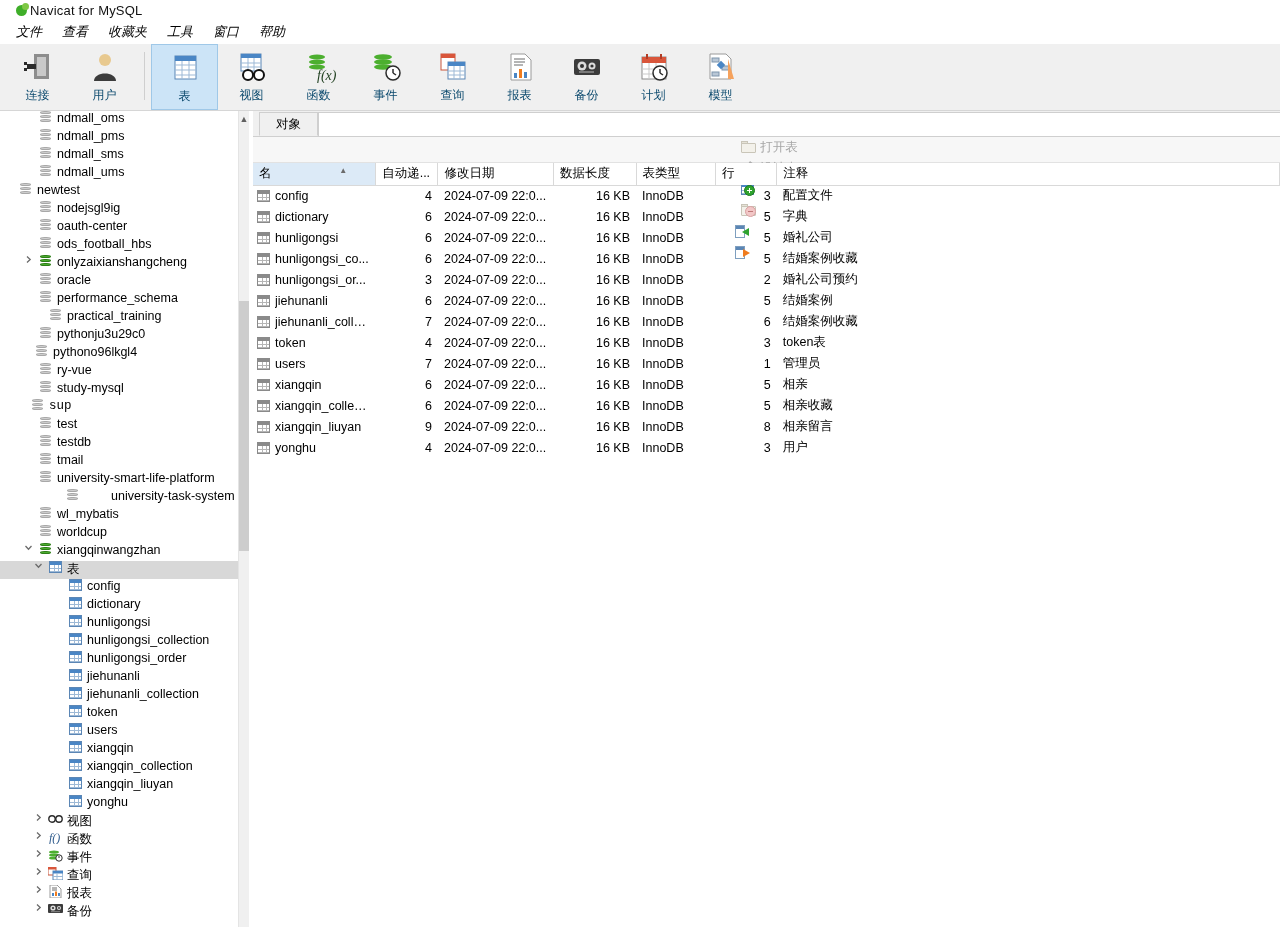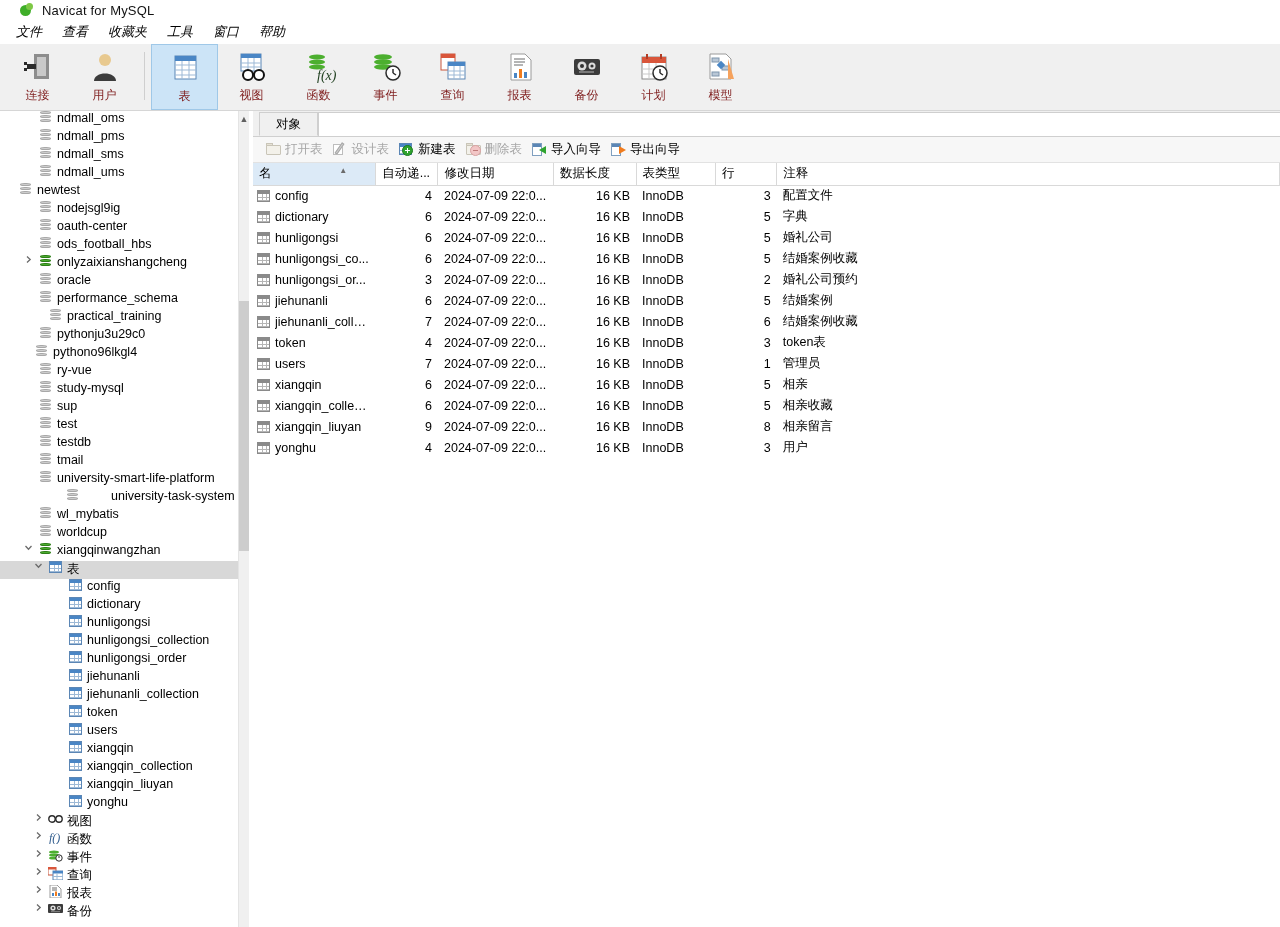--- a/index.html
+++ b/index.html
@@ -13,23 +13,22 @@
     color: #000000;
     -webkit-font-smoothing: antialiased;
   }
 
   
   #titlebar {
     height: 20px;
     background: #ffffff;
     display: flex;
     align-items: center;
-    padding-left: 8px;
-    gap: 8px;
-    margin-left: 12px;
+    padding-left: 16px;
+    gap: 0;
   }
   #titlebar .logo { width: 14px; height: 14px; position: relative; }
   #titlebar .logo .d1 {
     position: absolute; left: 0; top: 2px;
     width: 11px; height: 11px; border-radius: 50%;
     background: #3fae29;
   }
   #titlebar .logo .d2 {
     position: absolute; left: 6px; top: 0px;
     width: 7px; height: 7px; border-radius: 50%;
@@ -83,21 +82,21 @@
   }
   .tb-btn .ic {
     height: 34px;
     display: flex;
     align-items: center;
     justify-content: center;
   }
   .tb-btn .lbl {
     font-size: 12px;
     margin-top: 3px;
-    color: #7f1d1d;
+    color: #0c4a6e;
   }
   .tb-sep {
     width: 1px;
     background: #cfcfcf;
     margin: 8px 6px 10px 6px;
   }
 
   
   #main {
     display: flex;
@@ -230,20 +229,21 @@
 
   
   #actionbar {
     height: 26px;
     background: #f7f7f7;
     display: flex;
     align-items: center;
     padding-left: 10px;
     gap: 0px;
     border-bottom: 1px solid #e2e2e2;
+    flex-direction: column;
   }
   .act {
     display: flex; align-items: center; gap: 4px;
     padding: 2px 7px 2px 3px;
     font-size: 12.5px;
     cursor: default;
     white-space: nowrap;
   }
   .act.disabled { color: #a6a6a6; }
   .act.enabled  { color: #000; }
@@ -662,21 +662,21 @@
         <span class="twisty"></span>
         <span class="ticon">
           <span class="cyl grey">
             <i></i>
             <i></i>
             <i></i>
           </span>
         </span>
         <span class="tlabel">study-mysql</span>
       </div>
-      <div class="tree-row" style="padding-left: 20px;">
+      <div class="tree-row" style="padding-left: 12px; font-family: Liberation Mono, monospace;">
         <span class="twisty"></span>
         <span class="ticon">
           <span class="cyl grey">
             <i></i>
             <i></i>
             <i></i>
           </span>
         </span>
         <span class="tlabel">sup</span>
       </div>

